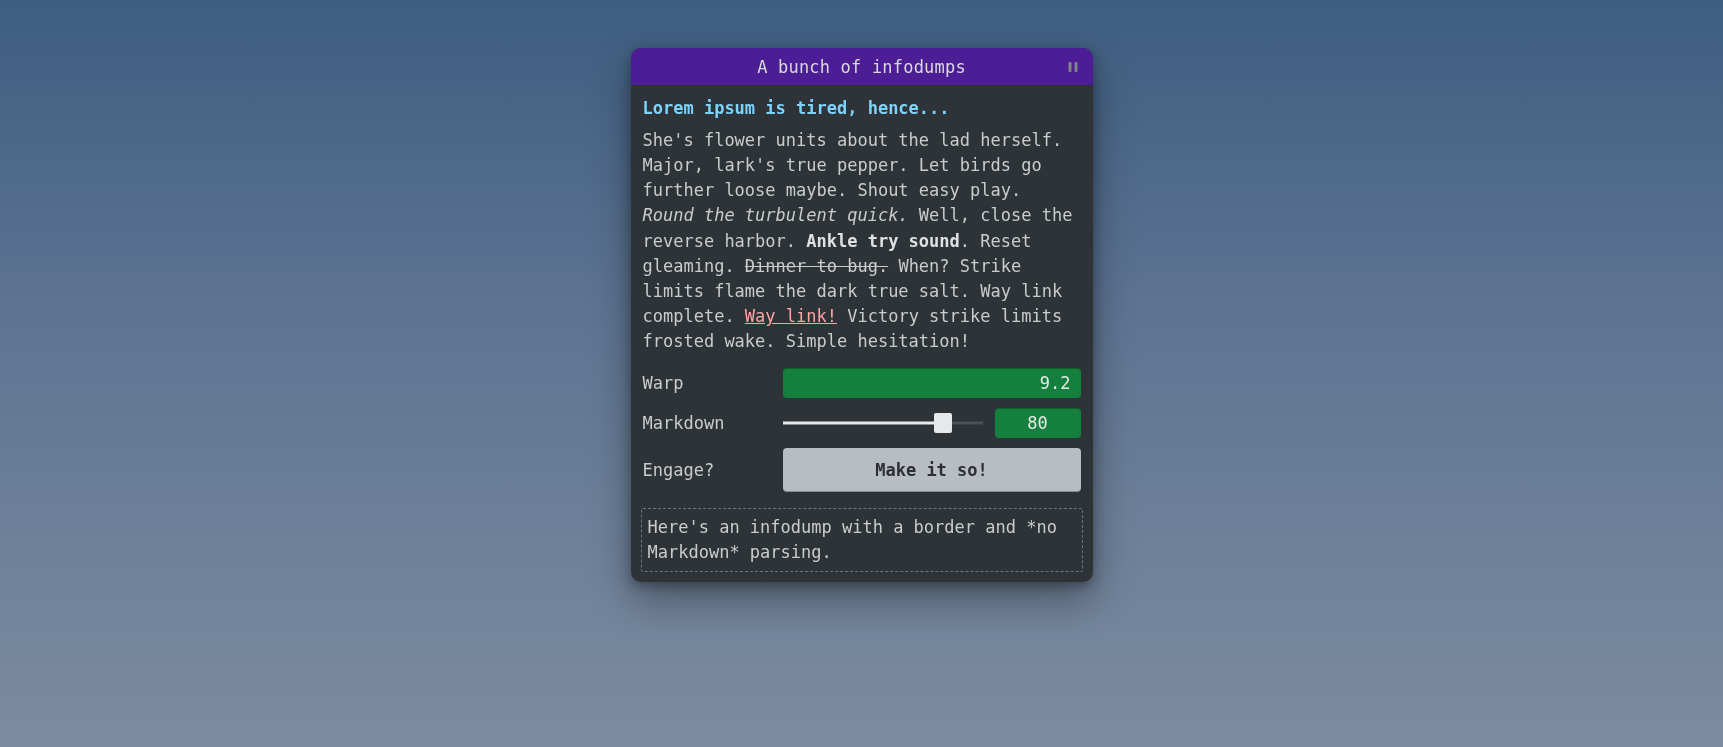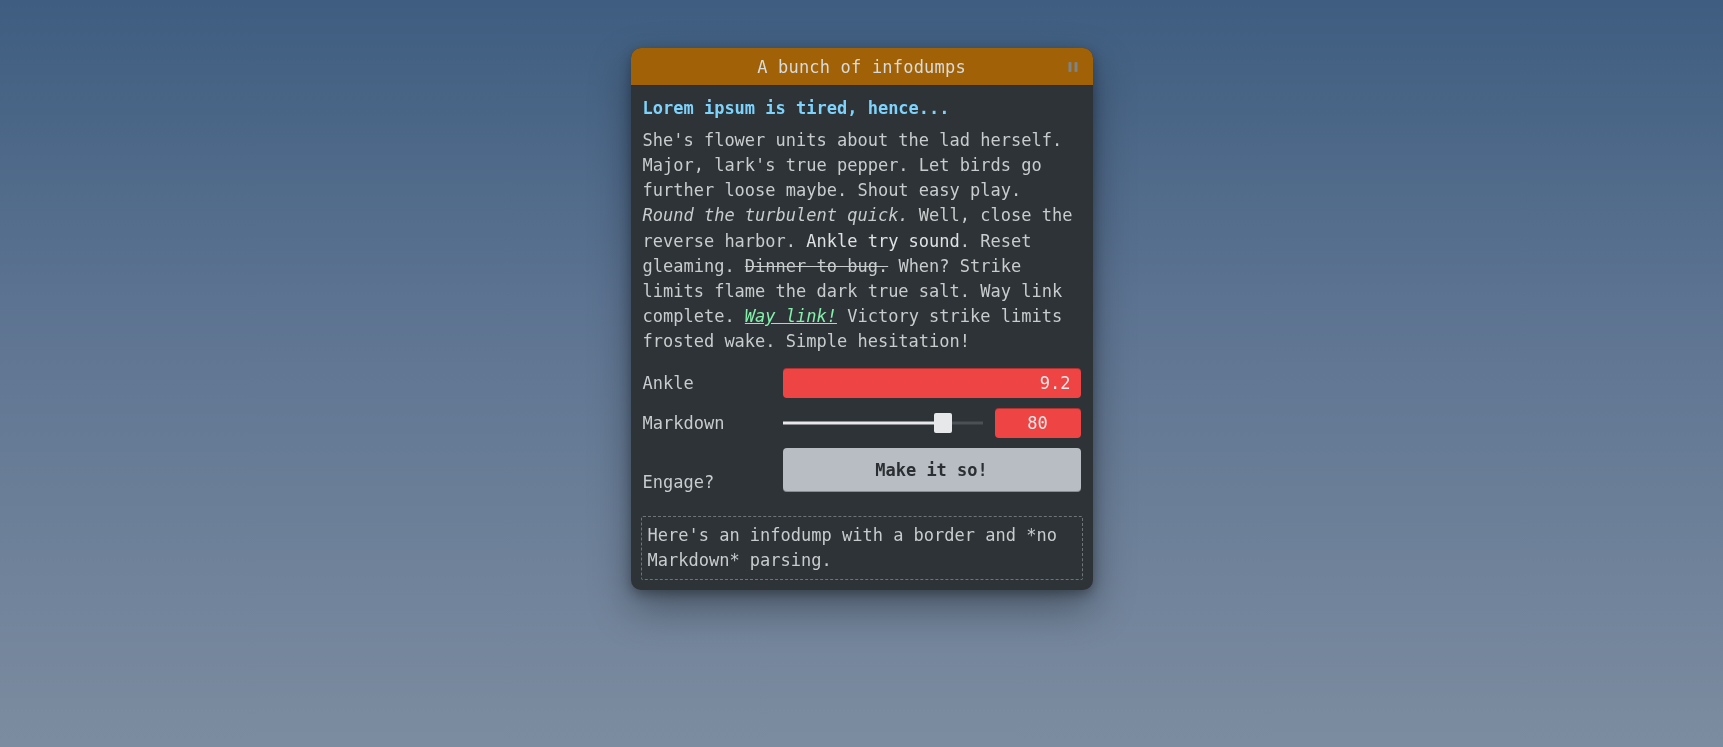--- a/index.html
+++ b/index.html
@@ -16,21 +16,21 @@
   }
   .window {
     margin-top: 48px;
     width: 462px;
     background: #2e3338;
     border-radius: 10px;
     box-shadow: 0 18px 40px rgba(0,0,0,0.35), 0 4px 12px rgba(0,0,0,0.3);
     overflow: hidden;
   }
   .titlebar {
-    background: #a16207;
+    background: #4c1d95;
     height: 38px;
     display: flex;
     align-items: center;
     justify-content: center;
     position: relative;
     border-bottom: 1px solid #2a2e32;
   }
   .titlebar-title {
     color: #d8dbdc;
     font-size: 17px;
@@ -58,42 +58,42 @@
     font-size: 17px;
   }
   .body-text {
     color: #c8cccd;
     line-height: 1.48;
     font-size: 17px;
     margin-bottom: 14px;
     hyphens: manual;
   }
   .body-text em { font-style: italic; }
-  .body-text strong { font-weight: 400; color: #dfe2e3; }
+  .body-text strong { font-weight: 700; color: #dfe2e3; }
   .body-text s { text-decoration: line-through; }
-  .body-text a { color: #86efac; text-decoration: underline; font-style: italic; }
+  .body-text a { color: #fca5a5; text-decoration: underline; }
   .row {
     display: flex;
     align-items: center;
     margin-bottom: 10px;
     gap: 10px;
   }
   .row-label {
     flex: 0 0 130px;
     color: #c8cccd;
     font-size: 17px;
   }
   .row-control {
     flex: 1;
     display: flex;
     align-items: center;
     gap: 12px;
   }
   .num-input {
-    background: #ef4444;
+    background: #15803d;
     border: none;
     border-radius: 4px;
     height: 30px;
     color: #e6e8e9;
     font-family: inherit;
     font-size: 17px;
     text-align: right;
     padding: 0 10px;
     width: 100%;
     box-shadow: inset 0 1px 0 rgba(0,0,0,0.25);
@@ -173,41 +173,41 @@
 
   <div class="content">
 
     <div class="heading">Lorem ipsum is tired, hence...</div>
 
     <div class="body-text">
       <span>She's flower units about the lad herself. Major, lark's true pepper. Let birds go further loose maybe. Shout easy play. </span><em>Round the turbulent quick.</em><span> Well, close the reverse har­bor. </span><strong>Ankle try sound</strong><span>. Reset gleam­ing. </span><s>Dinner to bug.</s><span> When? Strike limits flame the dark true salt. Way link complete. </span><a href="#">Way link!</a><span> Victory strike limits frosted wake. Simple hesitation!</span>
     </div>
 
     <div class="row">
-      <div class="row-label">Ankle</div>
+      <div class="row-label">Warp</div>
       <div class="row-control">
         <input class="num-input" value="9.2" style="">
       </div>
     </div>
 
     <div class="row">
       <div class="row-label">Markdown</div>
       <div class="row-control">
         <div class="slider-wrap">
           <div class="slider">
             <div class="slider-fill" id="slider-fill" style="width: 80%;"></div>
             <div class="slider-rest" id="slider-rest" style="width: 20%;"></div>
             <div class="slider-thumb" id="slider-thumb" style="left: 80%;"></div>
           </div>
         </div>
         <input class="num-input small" value="80" style="">
       </div>
     </div>
 
-    <div class="row" style="margin-bottom:10px;align-items:flex-end;">
+    <div class="row" style="margin-bottom:2px;">
       <div class="row-label">Engage?</div>
       <button class="make-it-button">Make it so!</button>
     </div>
 
   </div>
 
   <div class="footer-box">Here's an infodump with a border and *no Markdown* parsing.</div>
 </div>
 
 </body></html>

